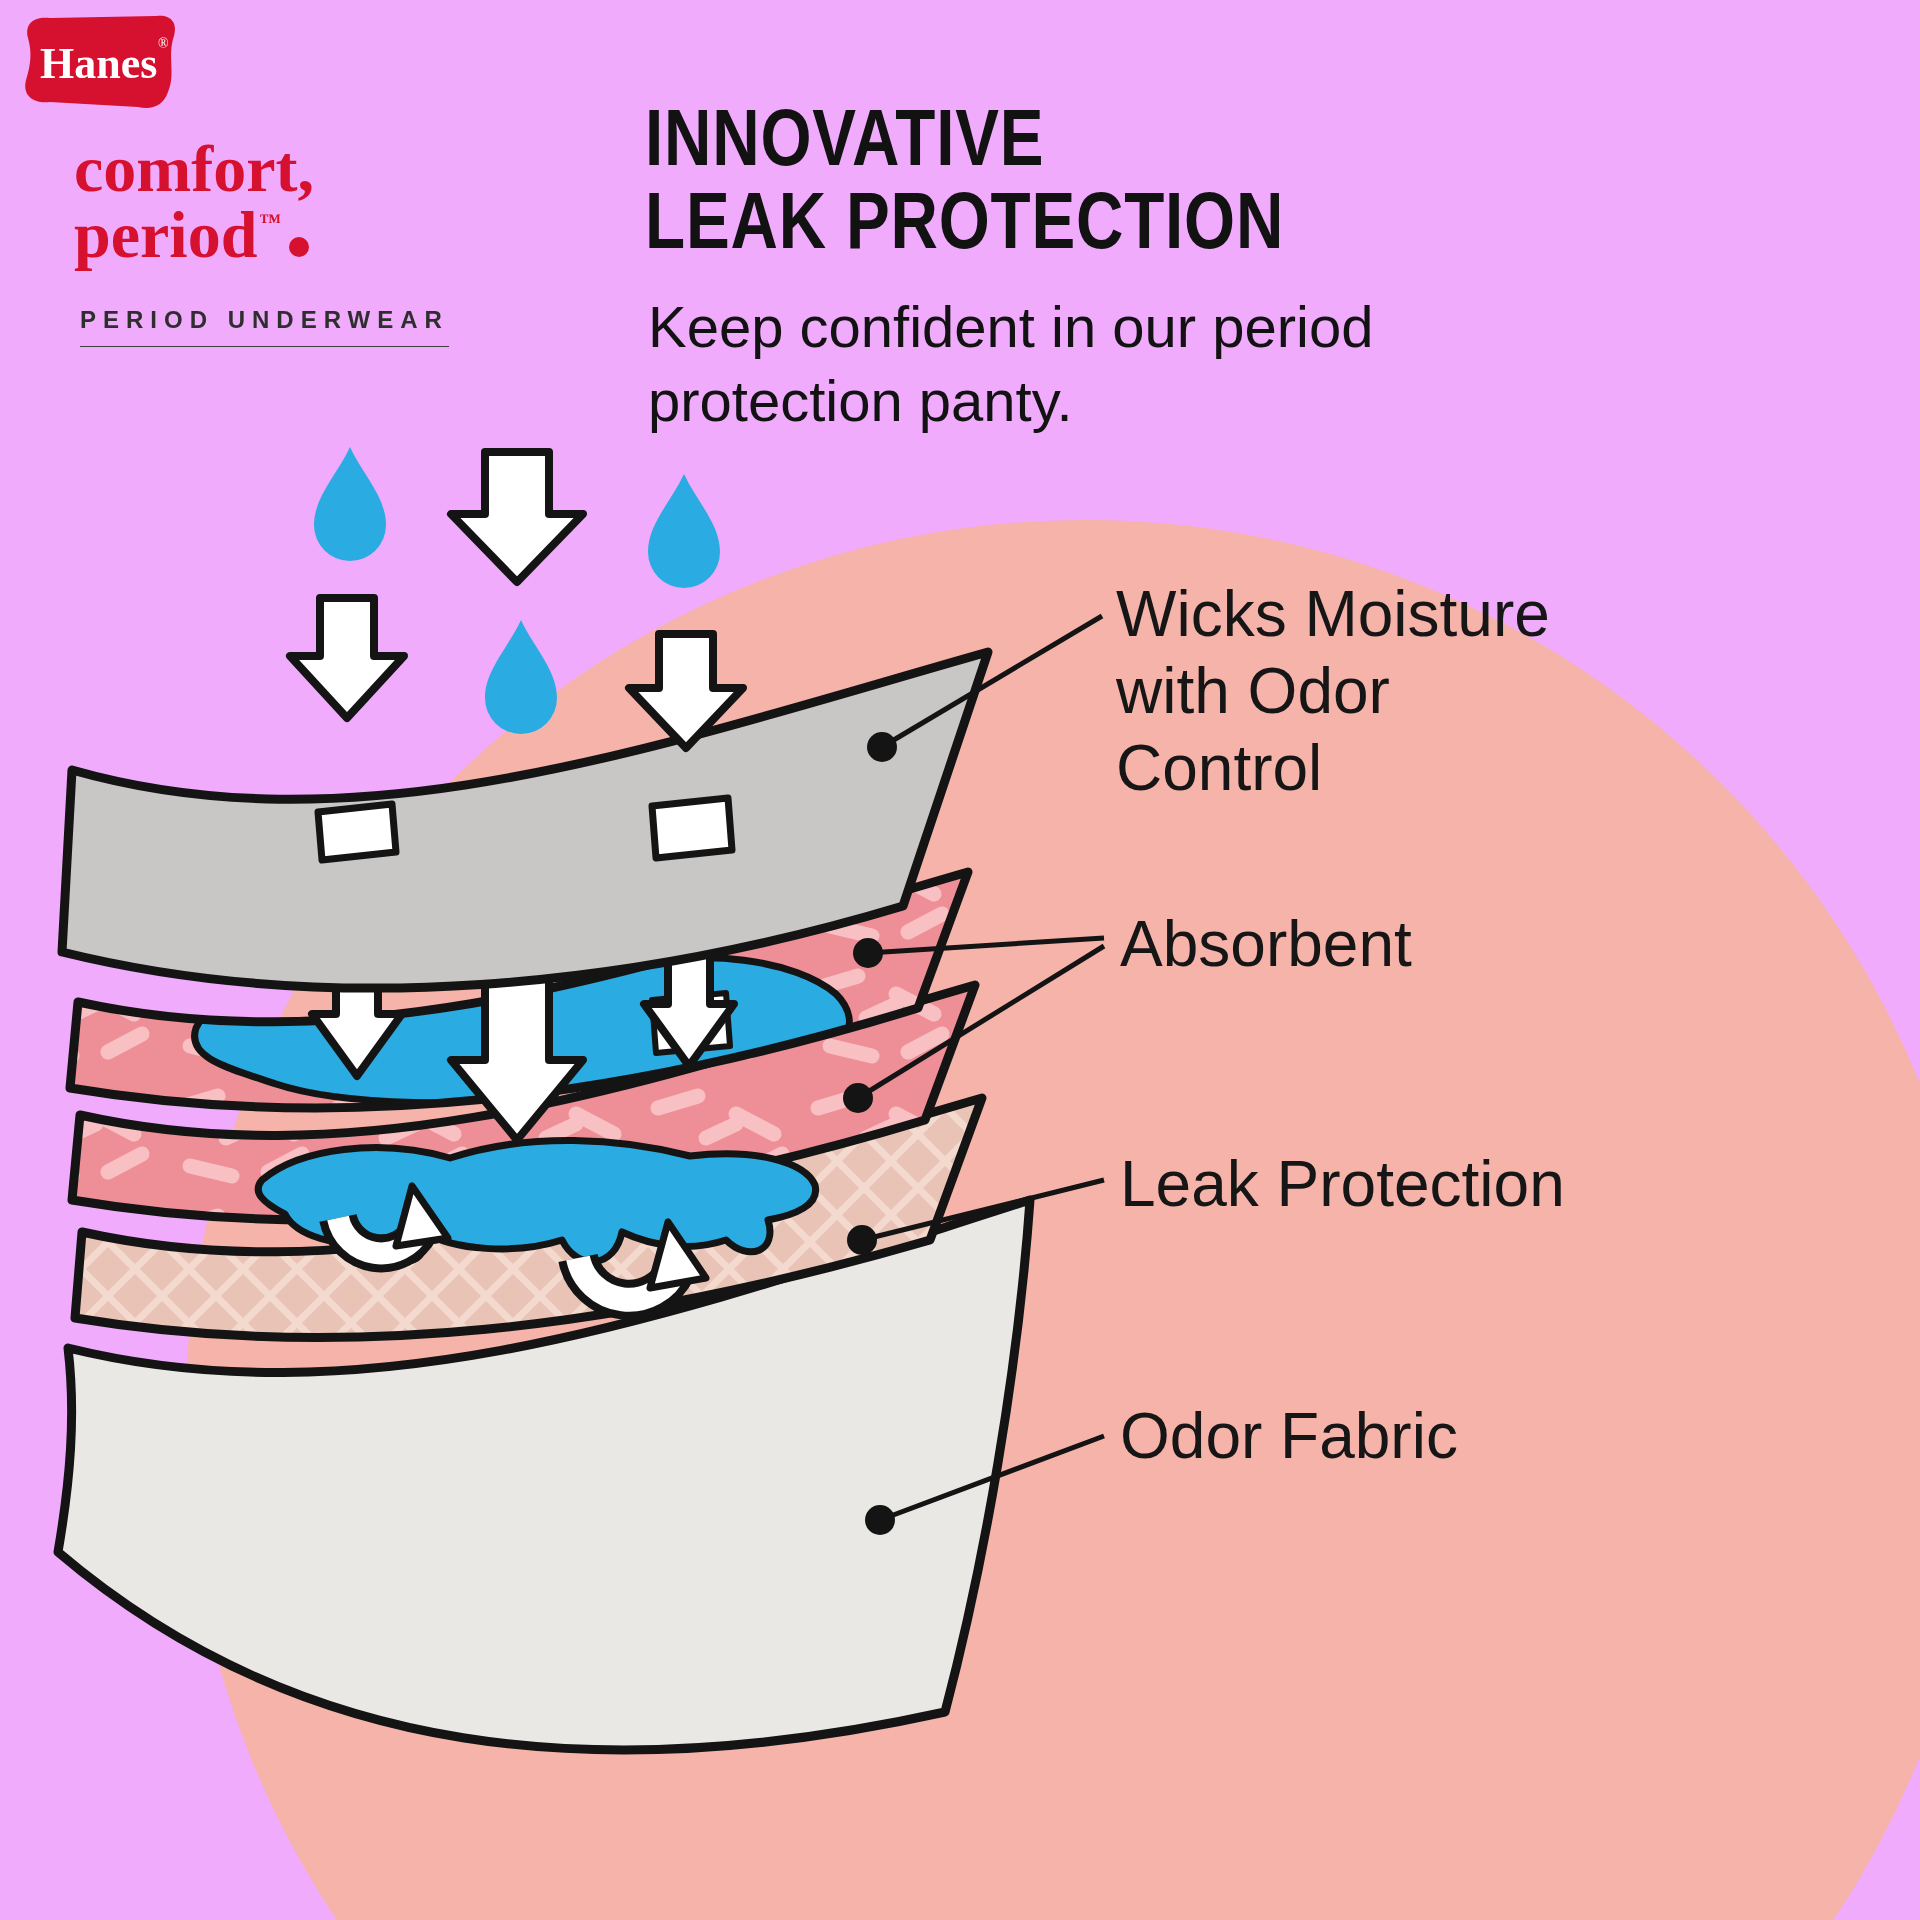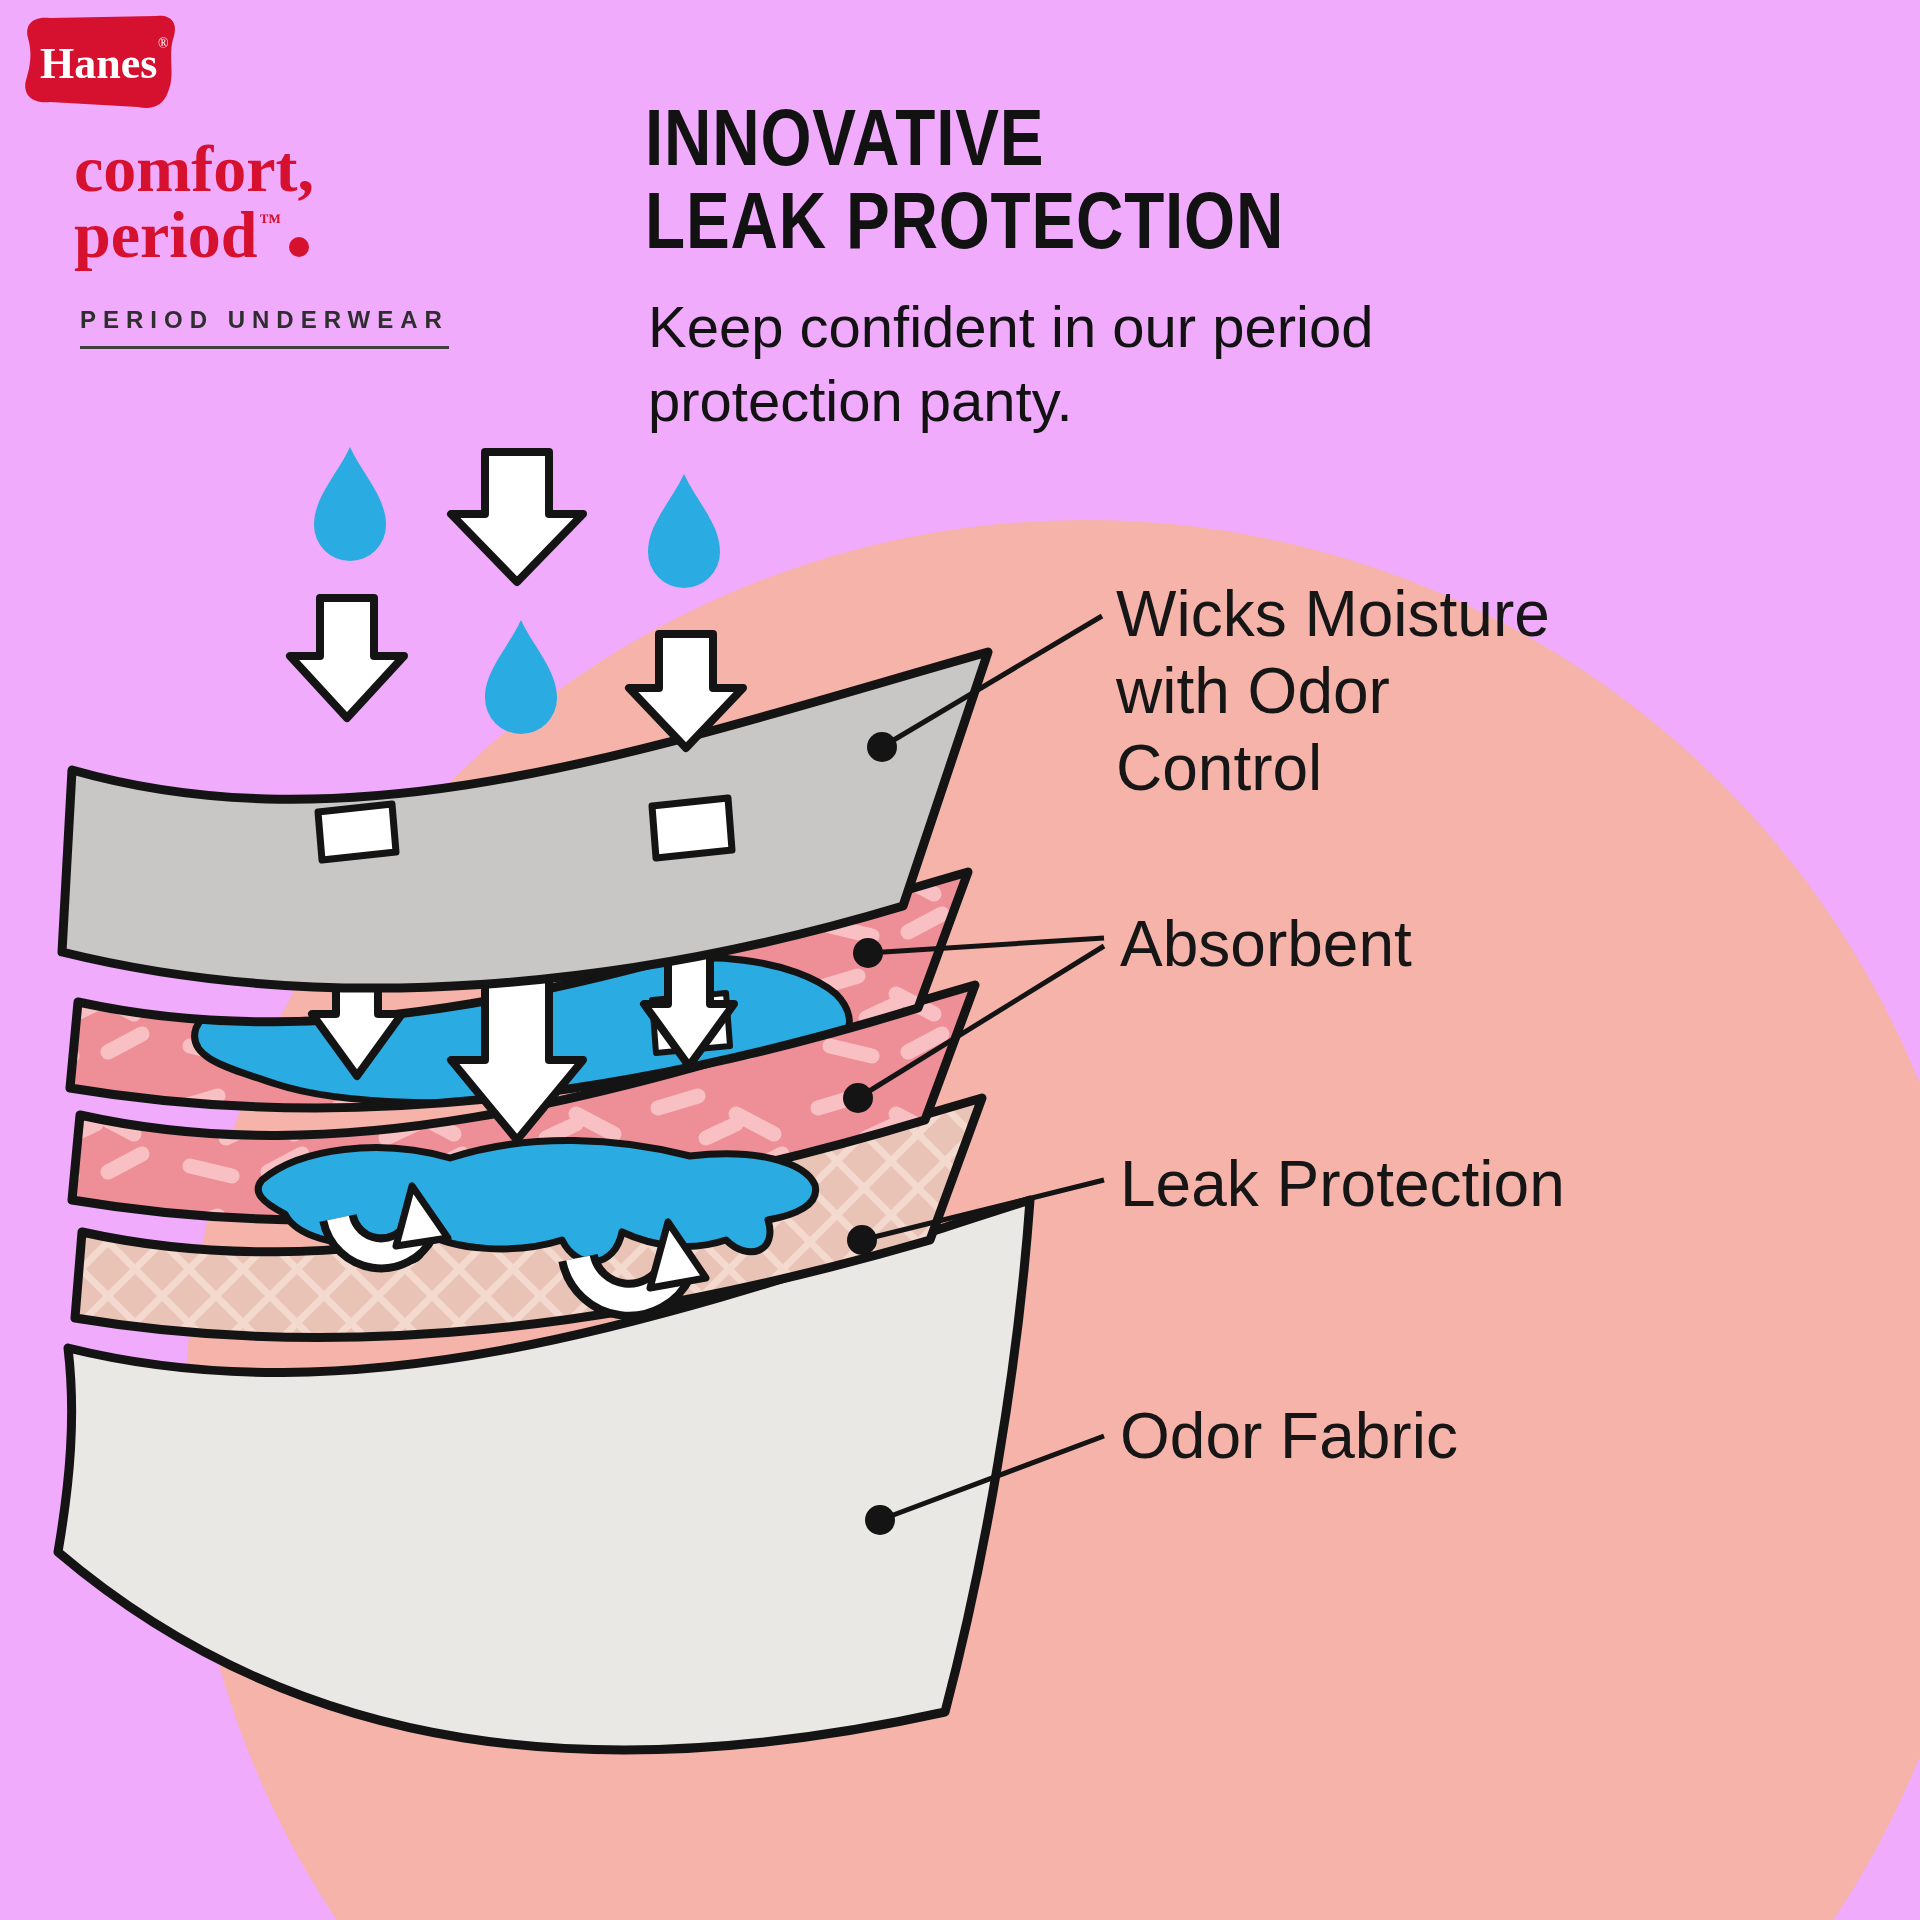--- a/index.html
+++ b/index.html
@@ -23,21 +23,21 @@
   }
   .wordmark .line{white-space:nowrap;}
   .period-dot{
     display:inline-block;width:20px;height:20px;border-radius:50%;
     background:#d6102f;margin-left:8px;
   }
   .tm{font-size:22px;vertical-align:28px;margin-left:2px;color:#d6102f;}
   .tagline{
     position:absolute;left:80px;top:306px;
     font-size:24px;font-weight:bold;letter-spacing:7px;color:#2e2e2e;
-    border-bottom:3px solid #404040;padding-bottom:12px;white-space:nowrap;
+    border-bottom:1px solid #404040;padding-bottom:12px;white-space:nowrap;
   }
 
   
   .title{
     position:absolute;left:645px;top:96px;
     font-size:80px;font-weight:800;line-height:1.04;letter-spacing:1px;
     color:#121212;transform:scaleX(0.82);transform-origin:left top;
     white-space:nowrap;
   }
   .subtitle{

